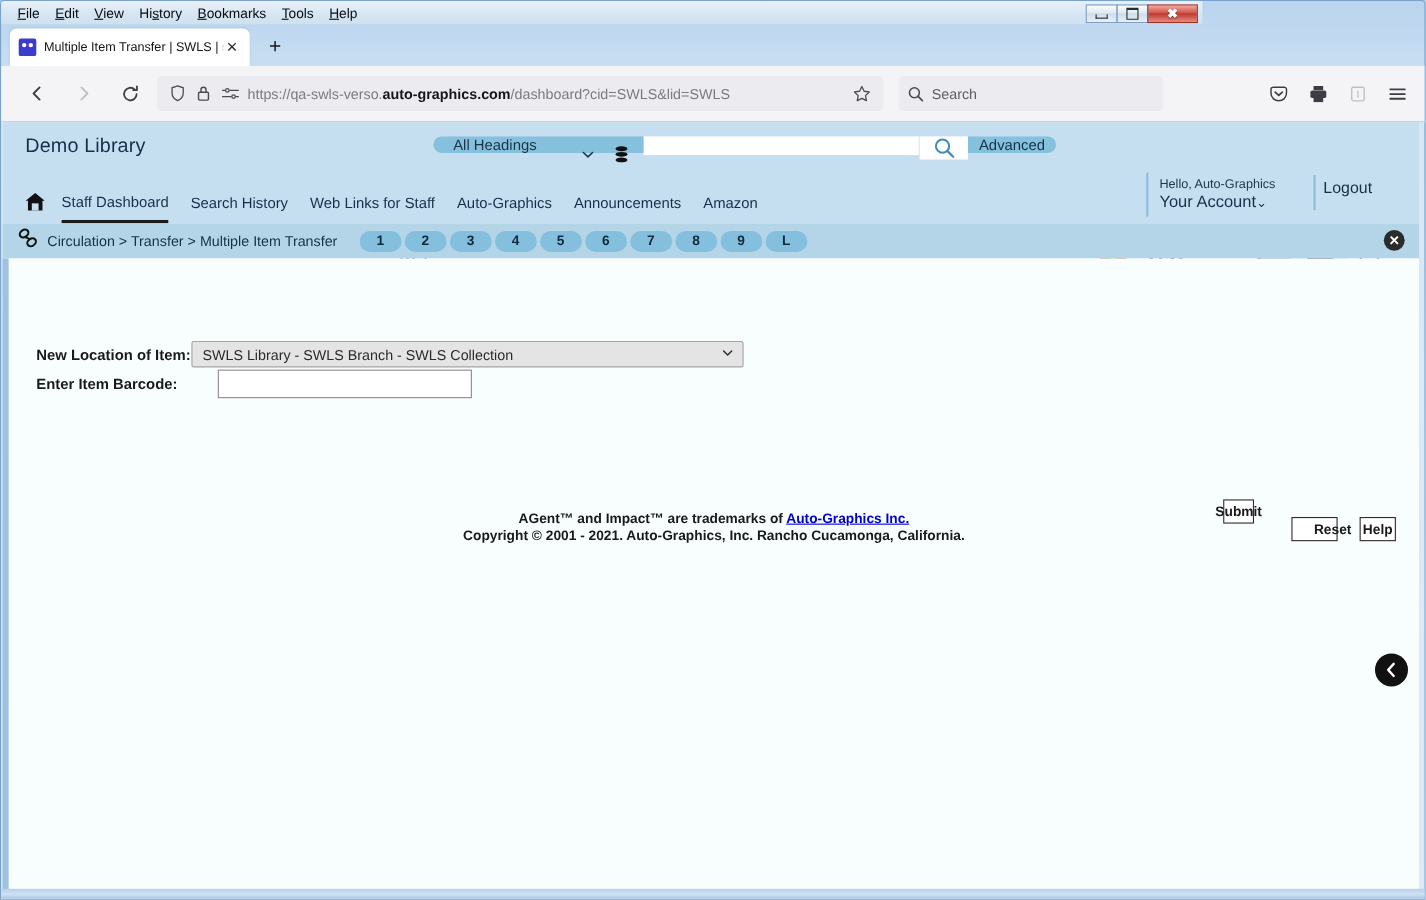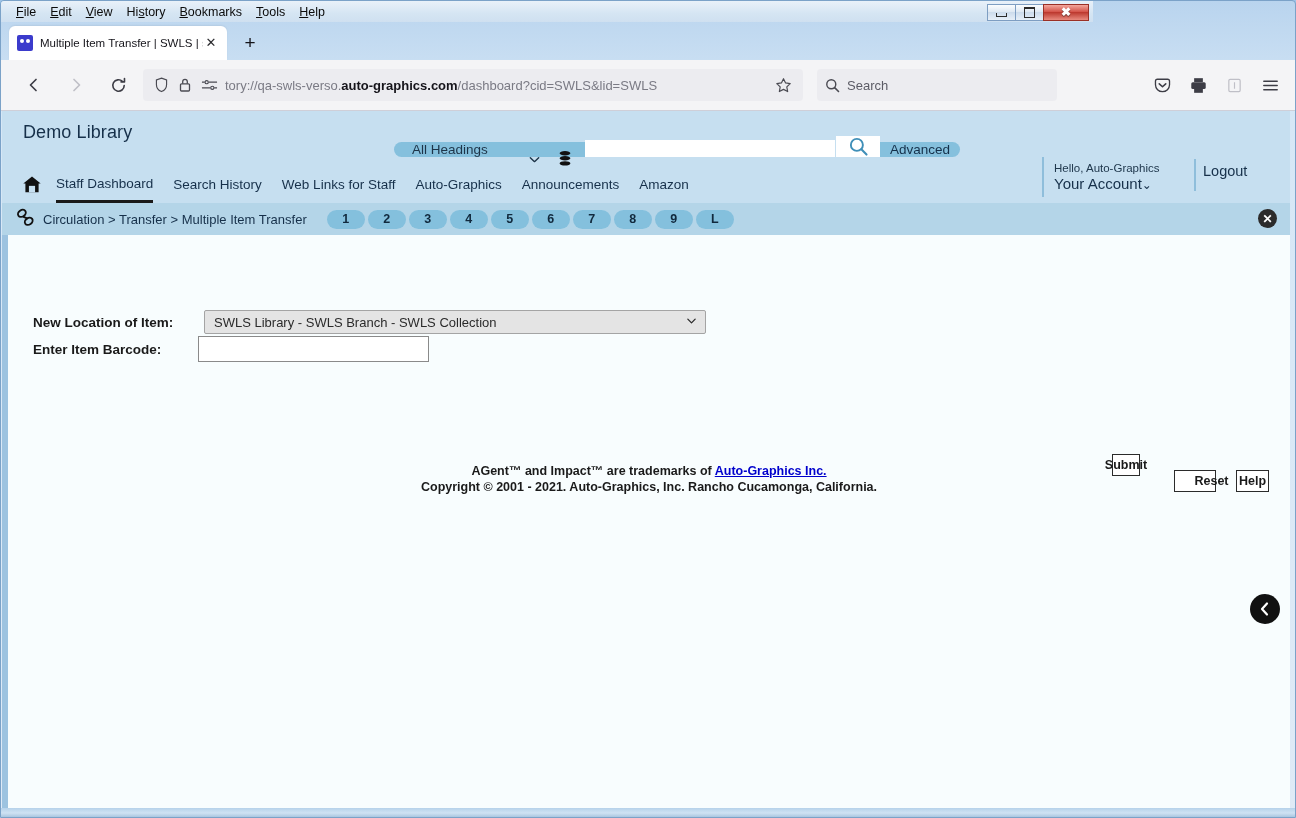--- a/index.html
+++ b/index.html
@@ -150,21 +150,21 @@
   }
   #lib-name {
     position: absolute; left: 21px; top: 11px;
     font-size: 18px; color: #16304a; letter-spacing: .1px;
   }
   #lang-icon {
     position: absolute; left: 362px; top: 117px;
   }
   #searchgroup {
     position: absolute; left: 392px; top: 13px; height: 33px;
-    display: flex; align-items: flex-end;
+    display: flex; align-items: flex-start;
   }
   #heading-select {
     width: 191px; background: #85c0dd; border-radius: 17px 0 0 17px;
     display: flex; align-items: center; padding-left: 18px; cursor: pointer;
     position: relative;
   }
   #heading-select .lbl { font-size: 13.5px; color: #1d3448; }
   #heading-select .chev { position: absolute; right: 44px; top: 10px; }
   #heading-select .db { position: absolute; right: 12px; top: 8px; }
   #search-input-wrap {
@@ -366,21 +366,21 @@
       <span class="url-pre-icon">
         <svg width="17" height="14" viewBox="0 0 18 14">
             <circle cx="6" cy="4" r="1.7" fill="none" stroke="currentColor" stroke-width="1.2"></circle>
             <circle cx="12" cy="10" r="1.7" fill="none" stroke="currentColor" stroke-width="1.2"></circle>
             <line x1="1" y1="4" x2="4" y2="4" stroke="currentColor" stroke-width="1.2"></line>
             <line x1="8" y1="4" x2="17" y2="4" stroke="currentColor" stroke-width="1.2"></line>
             <line x1="1" y1="10" x2="10" y2="10" stroke="currentColor" stroke-width="1.2"></line>
             <line x1="14" y1="10" x2="17" y2="10" stroke="currentColor" stroke-width="1.2"></line>
           </svg>
       </span>
-      <span id="url-text"><span>tory://qa-swls-verso.</span><b>auto-graphics.com</b><span>/dashboard?cid=SWLS&amp;lid=SWLS</span></span>
+      <span id="url-text"><span>https://qa-swls-verso.</span><b>auto-graphics.com</b><span>/dashboard?cid=SWLS&amp;lid=SWLS</span></span>
       <span id="bookmark-star">
         <svg width="17" height="17" viewBox="0 0 18 18">
             <path d="M9 1.8l2.2 4.5 4.9.7-3.6 3.5.9 4.9L9 13.1l-4.4 2.3.9-4.9L1.9 7l4.9-.7z" fill="none" stroke="currentColor" stroke-width="1.25" stroke-linejoin="round"></path>
           </svg>
       </span>
     </div>
 
     <div id="search-bar">
       <span style="display:flex;color:#4a4a52;">
         <svg width="15" height="15" viewBox="0 0 16 16">
@@ -565,21 +565,21 @@
       <span id="crumb-close">✕</span>
     </div>
 
     <div id="page-leftbar"></div>
 
     <div id="body-area">
 
 
 
       <div class="frow" style="left:25px; top:75px;">
-        <span class="flabel" style="width:171px;">New Location of Item:</span>
+        <span class="flabel" style="width:141px;">New Location of Item:</span>
         <span class="fakeselect" style="width:502px;height:24px;">
           <span>SWLS Library - SWLS Branch - SWLS Collection</span>
           <span class="chev2">
             <svg width="11" height="11" viewBox="0 0 12 12">
                 <path d="M2 4l4 4 4-4" fill="none" stroke="#2b2b2b" stroke-width="1.4" stroke-linecap="round" stroke-linejoin="round"></path>
               </svg>
           </span>
         </span>
       </div>
 

